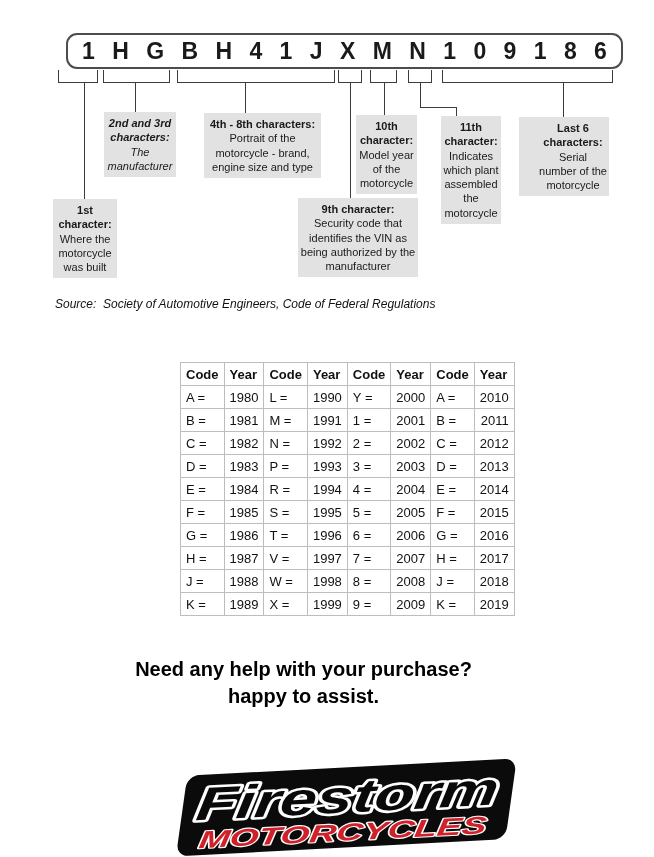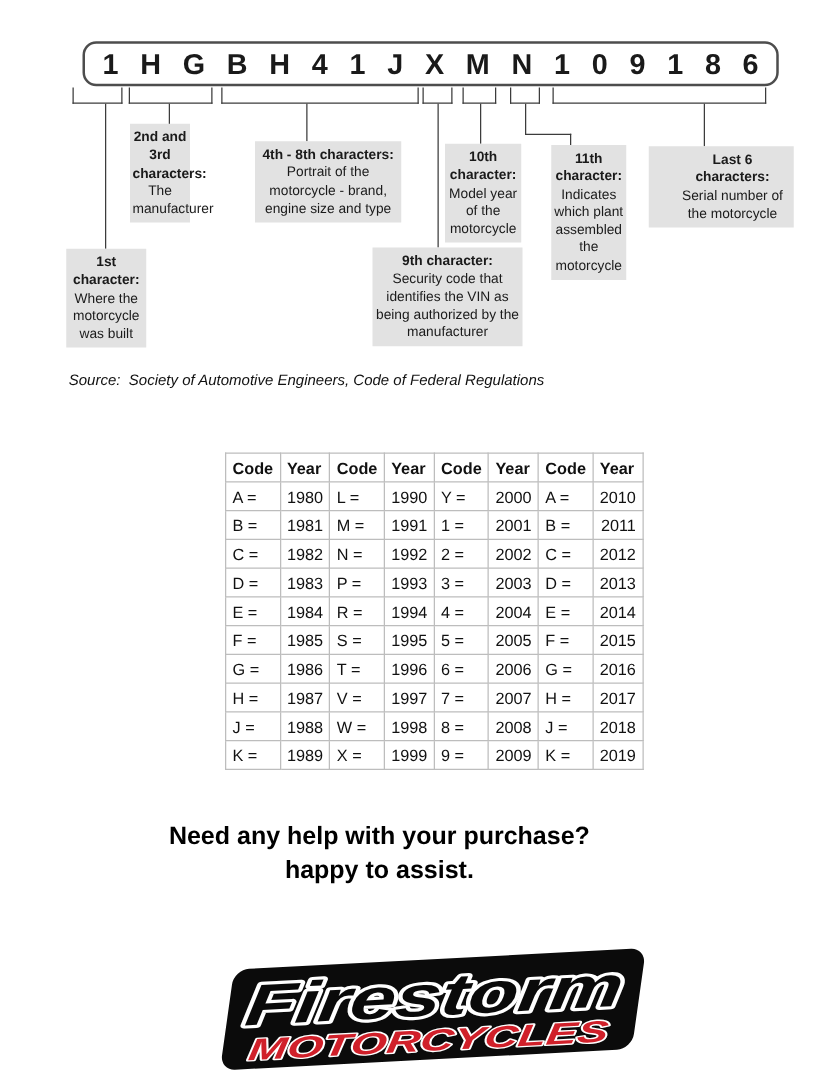--- a/index.html
+++ b/index.html
@@ -62,26 +62,26 @@
     position: absolute;
     background: #e2e2e2;
     color: #1a1a1a;
     text-align: center;
     font-size: 11px;
     line-height: 1.3;
     padding: 4px 2px;
   }
   .callout-title { font-weight: bold; }
   .c1 { left: 53px;  top: 199px; width: 64px;  }
-  .c2 { left: 104px; top: 99px; width: 48px;  }
+  .c2 { left: 104px; top: 112px; width: 72px; font-style: italic;  }
   .c3 { left: 204px; top: 113px; width: 117px; }
   .c4 { left: 298px; top: 198px; width: 120px;  }
   .c5 { left: 356px; top: 115px; width: 61px;  }
   .c6 { left: 424px; top: 116px; width: 60px; margin-left: 17px;  }
-  .c7 { left: 519px; top: 117px; width: 116px; padding-left: 20px; }
+  .c7 { left: 519px; top: 117px; width: 90px; padding-left: 20px; }
 
   .source-note {
     position: absolute;
     left: 55px; top: 297px;
     font-size: 12px;
     color: #111111;
     white-space: pre-wrap;
     font-style: italic;
   }
 

